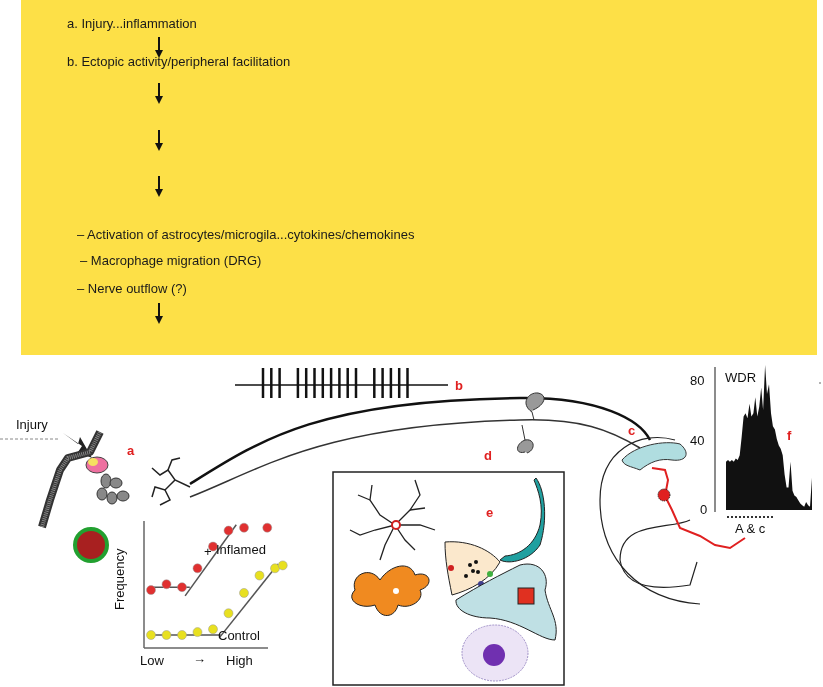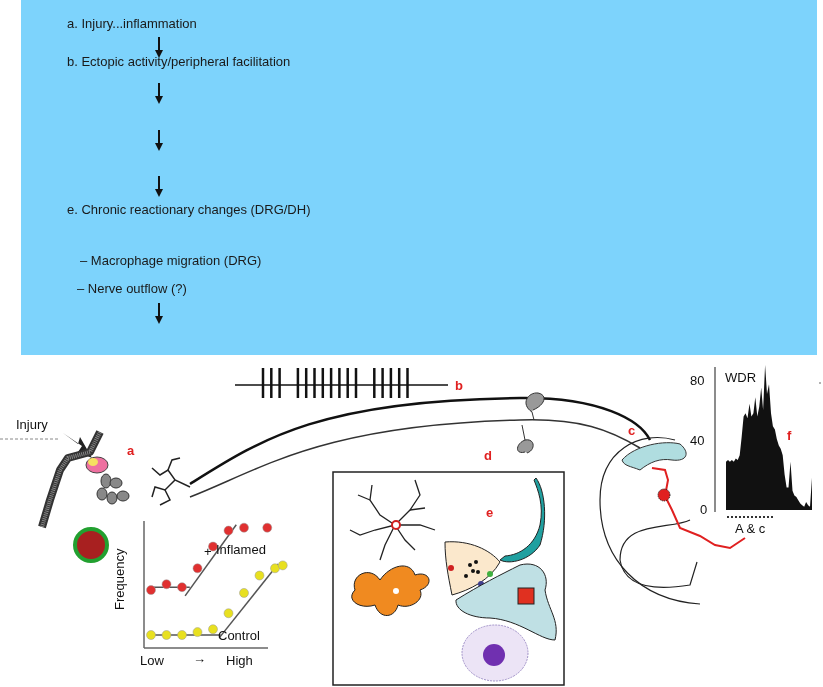--- a/index.html
+++ b/index.html
@@ -1,17 +1,17 @@
 <!DOCTYPE html>
 <html><head>
 <meta charset="utf-8">
 <style>
   html, body { margin: 0; padding: 0; background: #ffffff; }
   body { width: 823px; height: 687px; position: relative; overflow: hidden; font-family: "Liberation Sans", sans-serif; }
-  #yellow-box { position: absolute; left: 21px; top: 0; width: 796px; height: 355px; background: #7dd3fc; }
+  #yellow-box { position: absolute; left: 21px; top: 0; width: 796px; height: 355px; background: #fde047; }
   .step { position: absolute; font-size: 13px; color: #1a1a1a; white-space: nowrap; }
   .arrow { position: absolute; width: 10px; height: 22px; }
   #fig { position: absolute; left: 0; top: 355px; }
   .lbl-red { fill: #e02020; font-family: "Liberation Sans", sans-serif; font-size: 13px; font-weight: bold; }
   .lbl { fill: #111; font-family: "Liberation Sans", sans-serif; font-size: 13px; }
 </style>
 </head>
 <body>
 
 <div id="yellow-box">
@@ -26,21 +26,21 @@
       <polygon points="1,13 9,13 5,21" fill="#111"></polygon>
     </svg>
   <svg class="arrow" style="left:133px;top:130px" viewBox="0 0 10 22">
       <line x1="5" y1="0" x2="5" y2="17" stroke="#111" stroke-width="2"></line>
       <polygon points="1,13 9,13 5,21" fill="#111"></polygon>
     </svg>
   <svg class="arrow" style="left:133px;top:176px" viewBox="0 0 10 22">
       <line x1="5" y1="0" x2="5" y2="17" stroke="#111" stroke-width="2"></line>
       <polygon points="1,13 9,13 5,21" fill="#111"></polygon>
     </svg>
-  <div class="step" style="left:46px;top:202px">e. Chronic reactionary changes (DRG/DH)</div>
+  <div class="step" style="left:56px;top:227px">– Activation of astrocytes/microgila...cytokines/chemokines</div>
   <div class="step" style="left:59px;top:253px">– Macrophage migration (DRG)</div>
   <div class="step" style="left:56px;top:281px">– Nerve outflow (?)</div>
   <svg class="arrow" style="left:133px;top:303px" viewBox="0 0 10 22">
       <line x1="5" y1="0" x2="5" y2="17" stroke="#111" stroke-width="2"></line>
       <polygon points="1,13 9,13 5,21" fill="#111"></polygon>
     </svg>
 </div>
 
 <svg id="fig" width="823" height="332" viewBox="0 355 823 332">
 

